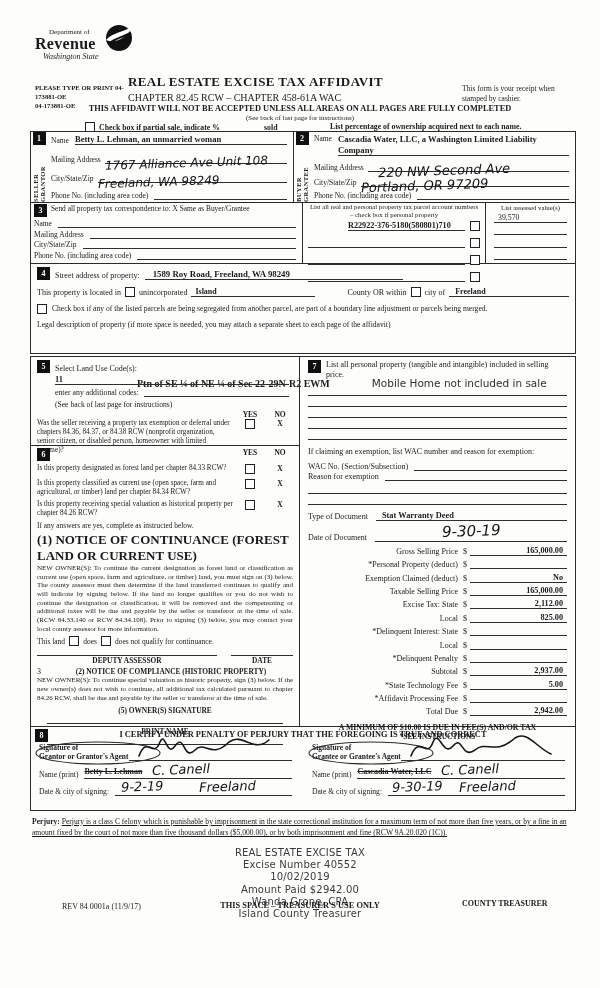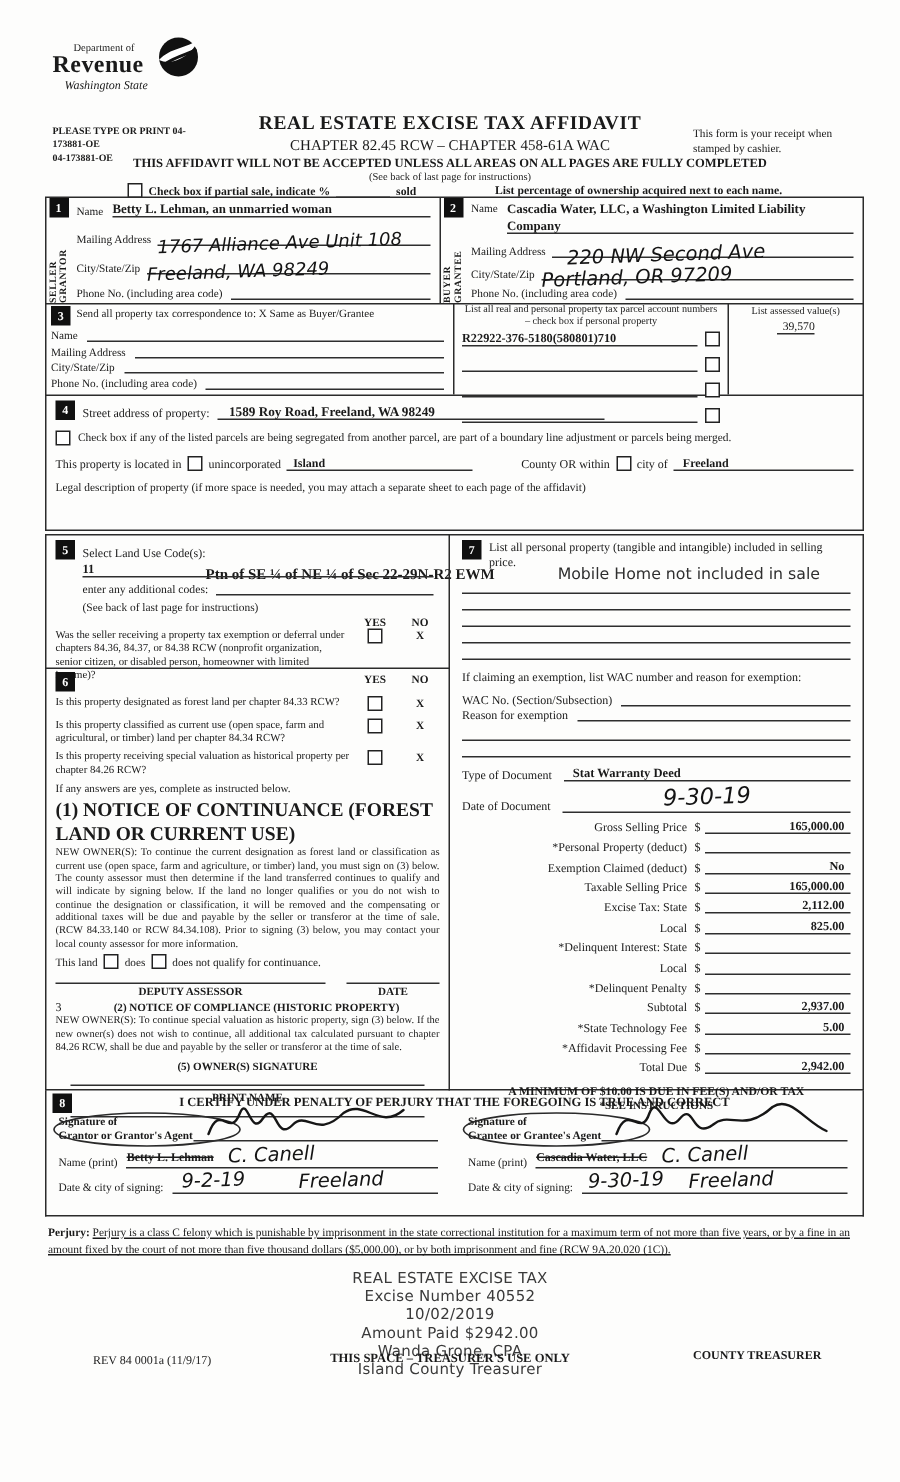--- a/index.html
+++ b/index.html
@@ -55,21 +55,21 @@
         <path d="M3 16 C 10 8, 22 8, 30 2 C 24 14, 12 20, 3 16 Z" fill="#fff"></path>
         <path d="M8 18 C 14 14, 22 12, 28 9" stroke="#111" stroke-width="2" fill="none"></path>
       </svg>
     </div>
   </div>
   <div class="abs" style="left:35px;top:84px;font-size:6.6px;font-weight:bold;line-height:1.35;">
     <div>PLEASE TYPE OR PRINT 04-</div>
     <div>173881-OE</div>
     <div>04-173881-OE</div>
   </div>
-  <div class="abs" style="left:140px;top:74px;width:320px;text-align:center;">
+  <div class="abs" style="left:128px;top:74px;width:320px;text-align:left;">
     <div style="font-size:13px;font-weight:bold;letter-spacing:.4px;">REAL ESTATE EXCISE TAX AFFIDAVIT</div>
     <div style="font-size:10px;margin-top:2px;">CHAPTER 82.45 RCW – CHAPTER 458-61A WAC</div>
   </div>
   <div class="abs" style="left:462px;top:84px;width:108px;font-size:7.5px;line-height:1.3;">This form is your receipt when stamped by cashier.</div>
   <div class="abs" style="left:0;top:104px;width:100%;text-align:center;font-size:8.4px;font-weight:bold;">THIS AFFIDAVIT WILL NOT BE ACCEPTED UNLESS ALL AREAS ON ALL PAGES ARE FULLY COMPLETED</div>
   <div class="abs" style="left:0;top:114px;width:100%;text-align:center;font-size:7px;">(See back of last page for instructions)</div>
 
   <div class="abs" style="left:85px;top:122px;display:flex;align-items:flex-end;gap:4px;font-size:7.8px;font-weight:bold;">
     <span class="cb"></span>
     <span>Check box if partial sale, indicate %</span>
@@ -154,66 +154,66 @@
           <span class="rule fill"></span>
         </div>
       <div class="row" style="gap:6px;">
           <span class="lab">Phone No. (including area code)</span>
           <span class="rule fill"></span>
         </div>
     </div>
     <div style="flex:0 0 172px;border-right:1px solid #2b2b2b;padding:1px 5px 3px 5px;display:flex;flex-direction:column;">
       <div style="font-size:6.8px;text-align:center;line-height:1.15;">List all real and personal property tax parcel account numbers – check box if personal property</div>
       <div class="row" style="gap:5px;margin-top:2px;">
-          <span class="rule fill b" style="font-size:8.2px;">R22922-376-5180(580801)710</span>
+          <span class="rule fill b" style="font-size:8.2px;margin-left:40px;">R22922-376-5180(580801)710</span>
           <span class="cb"></span>
         </div>
       <div class="row" style="gap:5px;margin-top:7px;">
           <span class="rule fill"></span>
           <span class="cb"></span>
         </div>
       <div class="row" style="gap:5px;margin-top:7px;">
           <span class="rule fill"></span>
           <span class="cb"></span>
         </div>
       <div class="row" style="gap:5px;margin-top:7px;">
           <span class="rule fill"></span>
           <span class="cb"></span>
         </div>
     </div>
-    <div style="flex:1;padding:2px 8px 3px 8px;display:flex;flex-direction:column;align-items:center;">
+    <div style="flex:1;padding:2px 8px 3px 8px;display:flex;flex-direction:column;">
       <div style="font-size:6.8px;text-align:center;">List assessed value(s)</div>
       <div class="rule" style="font-size:7.8px;margin-top:2px;padding-left:4px;height:10px;">39,570</div>
       <div class="rule" style="margin-top:8px;height:6px;"></div>
       <div class="rule" style="margin-top:8px;height:6px;"></div>
       <div class="rule" style="margin-top:8px;height:6px;"></div>
     </div>
   </div>
 
   <div class="abs box" style="left:30px;top:264px;width:546px;height:90px;border-top:none;padding:3px 6px;box-sizing:border-box;">
     <div class="row" style="gap:5px;">
       <span class="secnum">4</span>
       <span style="font-size:8px;">Street address of property:</span>
       <span class="rule b" style="font-size:8.8px;width:250px;padding-left:8px;">1589 Roy Road, Freeland, WA  98249</span>
       <span class="fill"></span>
-    </div>
-    <div class="row" style="gap:5px;margin-top:7px;font-size:7.6px;align-items:flex-start;">
-      <span class="cb"></span>
-      <span>Check box if any of the listed parcels are being segregated from another parcel, are part of a boundary line adjustment or parcels being merged.</span>
     </div>
     <div class="row" style="gap:4px;margin-top:7px;font-size:8px;flex-wrap:nowrap;">
       <span>This property is located in</span>
       <span class="cb"></span>
       <span>unincorporated</span>
       <span class="rule b" style="width:120px;padding-left:4px;">Island</span>
       <span style="margin-left:28px;">County OR  within</span>
       <span class="cb"></span>
       <span>city of</span>
       <span class="rule b fill" style="padding-left:6px;">Freeland</span>
     </div>
+    <div class="row" style="gap:5px;margin-top:7px;font-size:7.6px;align-items:flex-start;">
+      <span class="cb"></span>
+      <span>Check box if any of the listed parcels are being segregated from another parcel, are part of a boundary line adjustment or parcels being merged.</span>
+    </div>
     <div style="margin-top:6px;font-size:7.6px;">Legal description of property (if more space is needed, you may attach a separate sheet to each page of the affidavit)</div>
     <div class="row" style="margin-top:5px;align-items:baseline;">
       <span class="b" style="font-size:10px;margin-left:100px;margin-top:44px;">Ptn of SE ¼ of NE ¼ of Sec 22-29N-R2 EWM</span>
       <span class="sans" style="font-size:10.5px;color:#2f2f2f;margin-left:42px;">Mobile Home not included in sale</span>
     </div>
   </div>
 
   <div class="abs" style="left:30px;top:356px;width:270px;">
     <div class="box" style="height:90px;padding:3px 6px;box-sizing:border-box;">
       <div class="row" style="gap:5px;">

